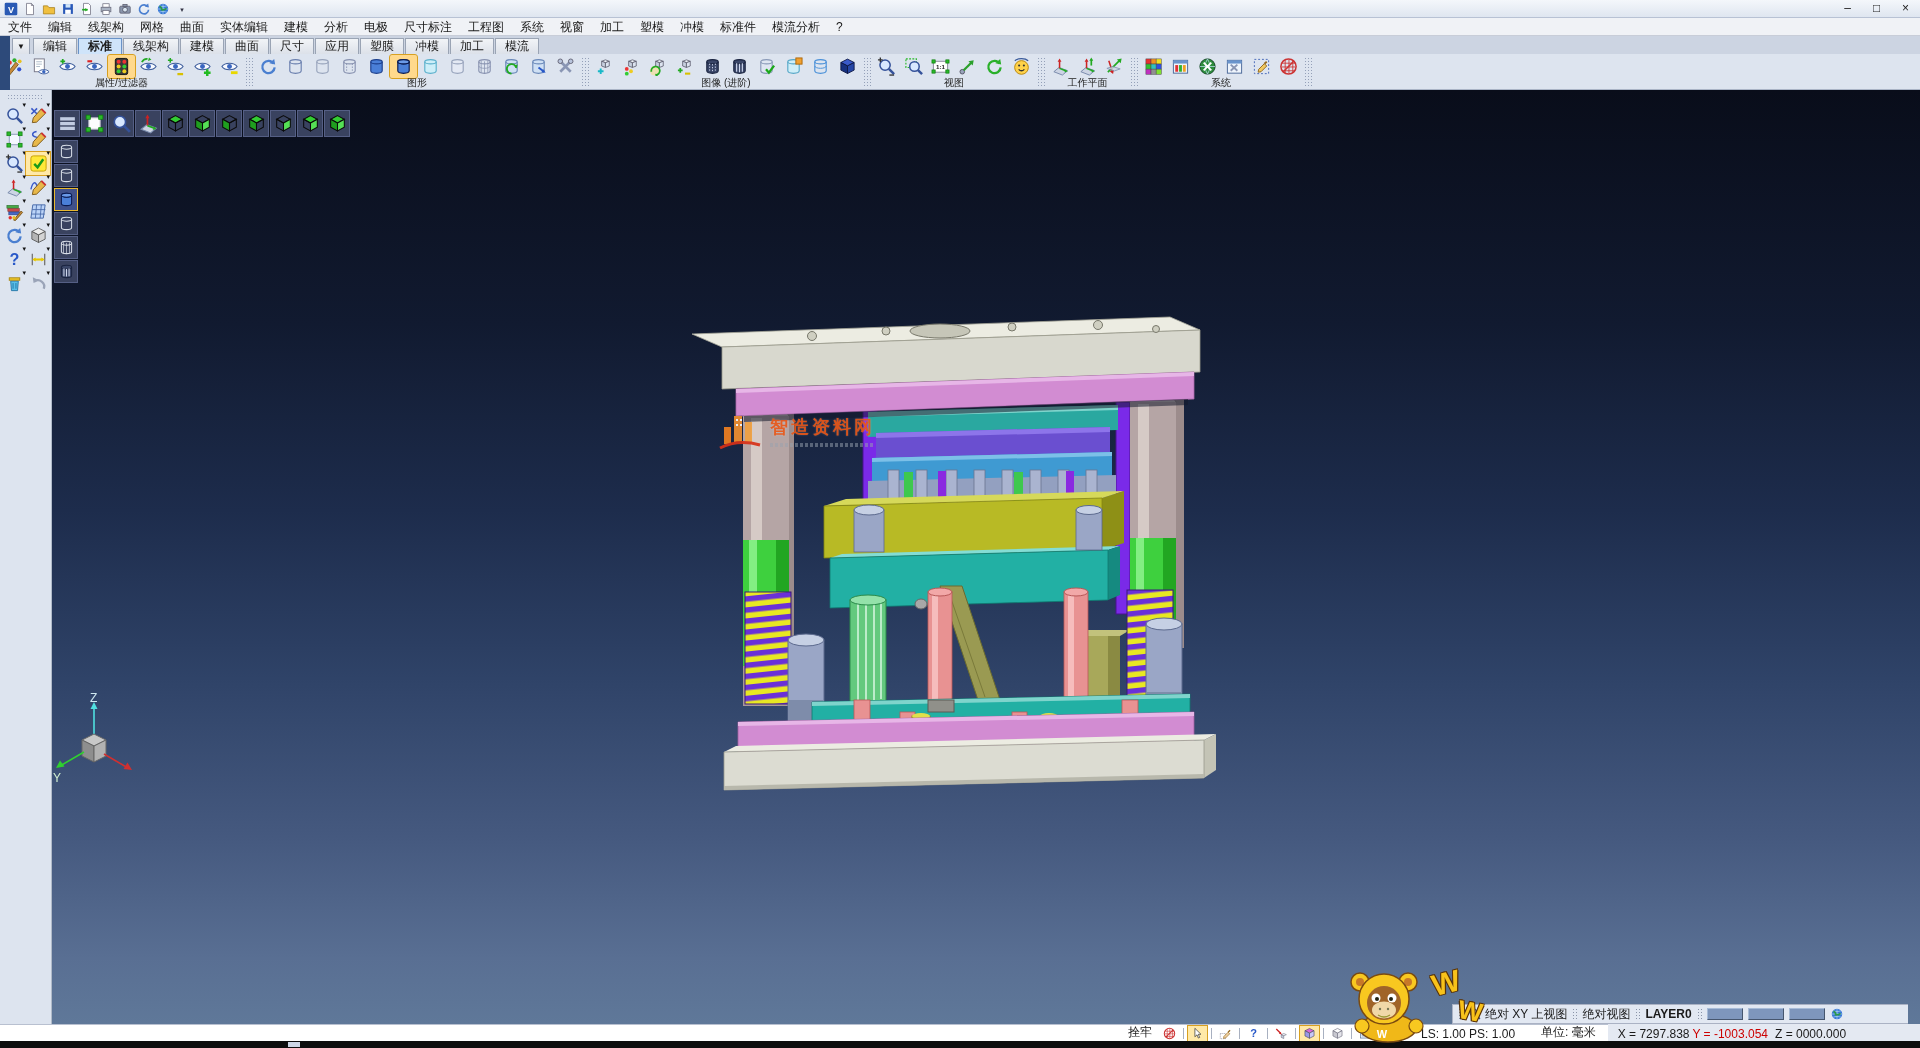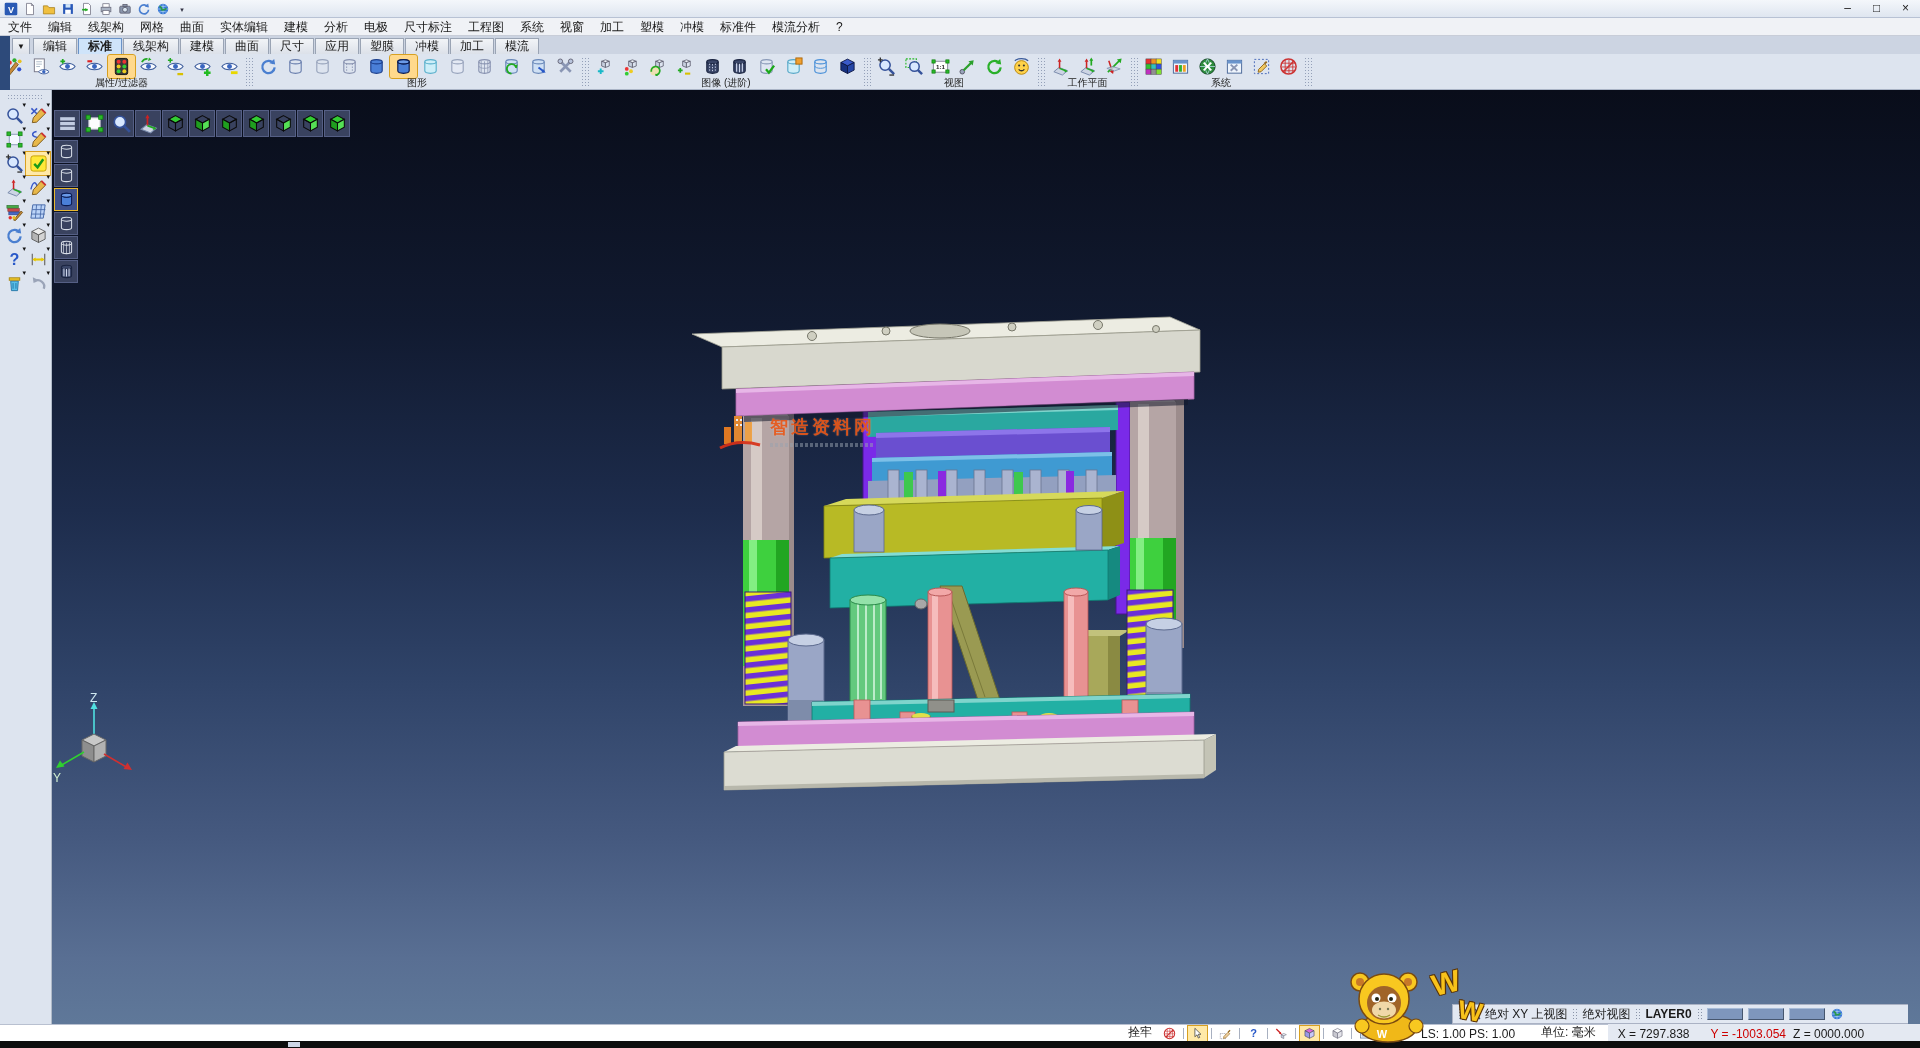--- a/index.html
+++ b/index.html
@@ -1162,18 +1162,18 @@
           <rect x="2.5" y="3.5" width="15" height="3.4" fill="#6a94cc"></rect>
           <path d="M6 9 v6 M10 9 v6 M14 9 v6 M4 11 h12 M4 13.5 h12" stroke="#7a94c0" stroke-width=".8"></path>
         </svg>
       </div>
     </span>
   <span class="st-text" style="margin-left:46px">LS: 1.00 PS: 1.00</span>
   <div class="st-sep" style="margin-left:22px"></div>
   <span class="st-text">单位: 毫米</span>
   <div class="st-sep" style="margin-left:18px"></div>
   <span class="coord">X = 7297.838</span>
-  <span class="coord" id="coordY" style="margin-left: 21px; color: rgb(204, 0, 0);">Y = -1003.054</span>
+  <span class="coord" id="coordY" style="margin-left: 3px; color: rgb(204, 0, 0);">Y = -1003.054</span>
   <span class="coord" style="margin-left:7px">Z = 0000.000</span>
 </div>
 
 <div class="blackstrip"></div>
 <div class="strip-notch"></div>
 
 </body></html>

